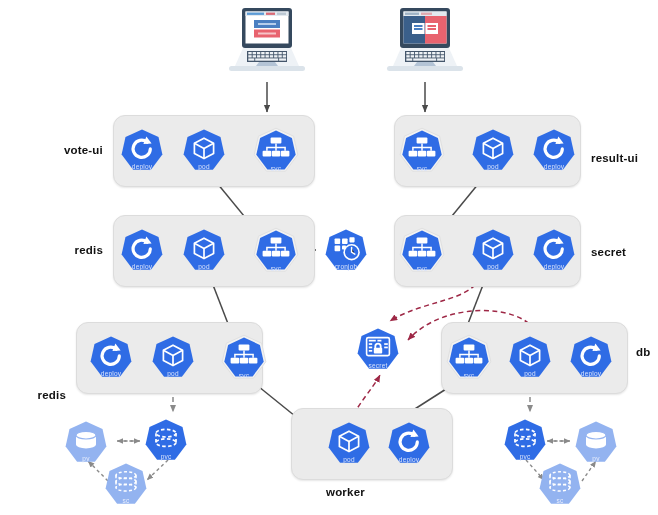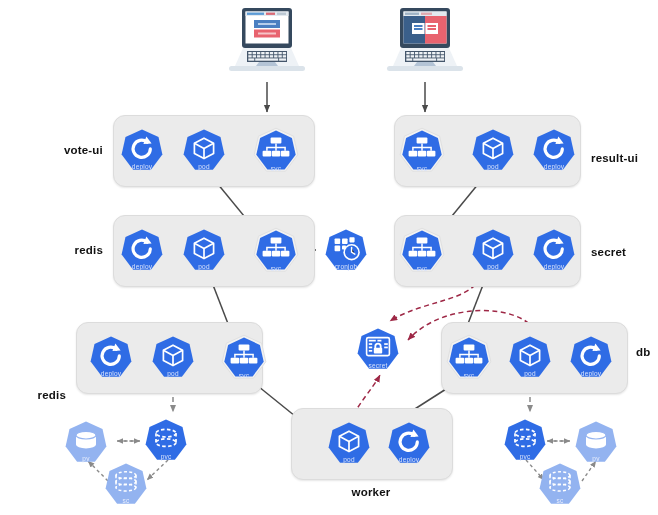--- a/index.html
+++ b/index.html
@@ -143,21 +143,21 @@
     <div class="group" style="left:378px;top:215px;width:185px;height:70px;"></div>
     <div class="group" style="left:425px;top:322px;width:185px;height:70px;"></div>
     <div class="group" style="left:275px;top:408px;width:160px;height:70px;"></div>
 
     <div class="grp-label l" style="left:0px;top:144px;width:87px;">vote-ui</div>
     <div class="grp-label l" style="left:0px;top:244px;width:87px;">redis</div>
     <div class="grp-label l" style="left:0px;top:345px;width:50px;margin-top:44px;">redis</div>
     <div class="grp-label r" style="left:575px;top:152px;">result-ui</div>
     <div class="grp-label r" style="left:575px;top:246px;">secret</div>
     <div class="grp-label r" style="left:620px;top:346px;">db</div>
-    <div class="grp-label" style="left:310px;top:486px;width:90px;text-align:center;">worker</div>
+    <div class="grp-label" style="left:310px;top:486px;width:90px;">worker</div>
 
     <div class="laptop" style="left:205px;top:6px;">
       <svg viewBox="0 0 92 72">
         <rect x="21" y="2" width="50" height="40" rx="3" fill="#35495e"></rect>
         <rect x="24.5" y="5.5" width="43" height="32" fill="#ffffff"></rect>
         <rect x="24.5" y="5.5" width="43" height="4.5" fill="#e3eaf0"></rect>
         <rect x="26" y="6.6" width="17" height="2.3" fill="#5b9bd5"></rect>
         <rect x="45" y="6.6" width="9" height="2.3" fill="#d96a75"></rect>
         <rect x="56" y="6.6" width="9" height="2.3" fill="#b9c6d1"></rect>
         <rect x="33" y="14" width="26" height="8" fill="#4a7fc1"></rect>

